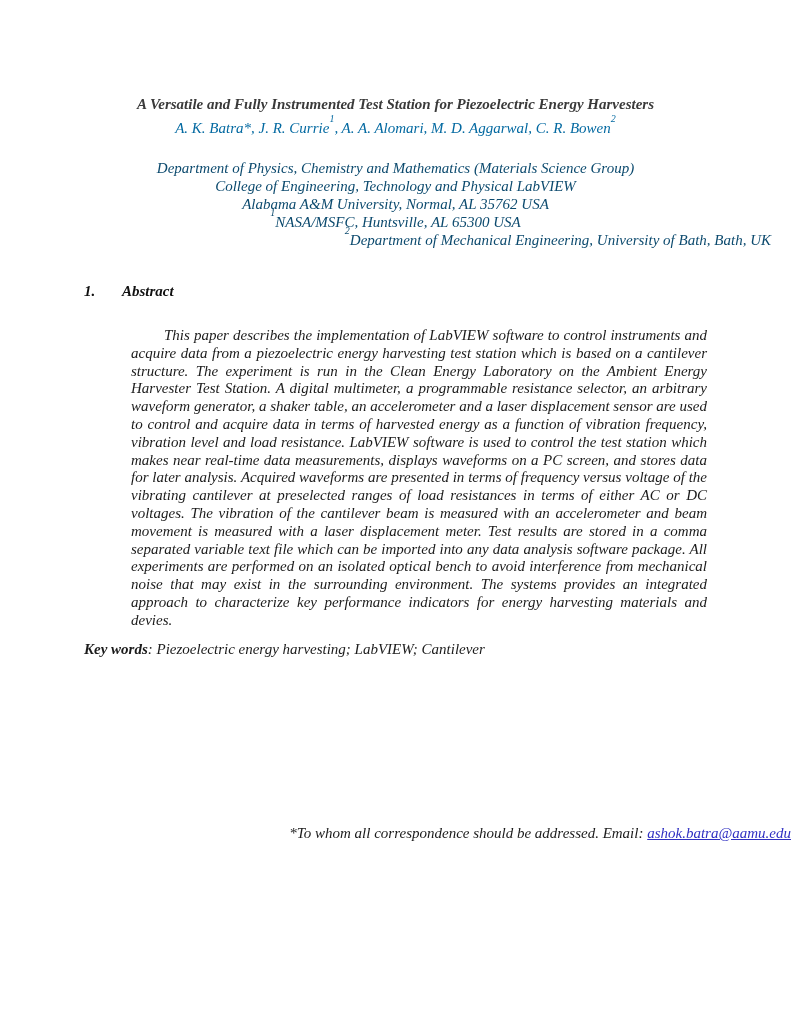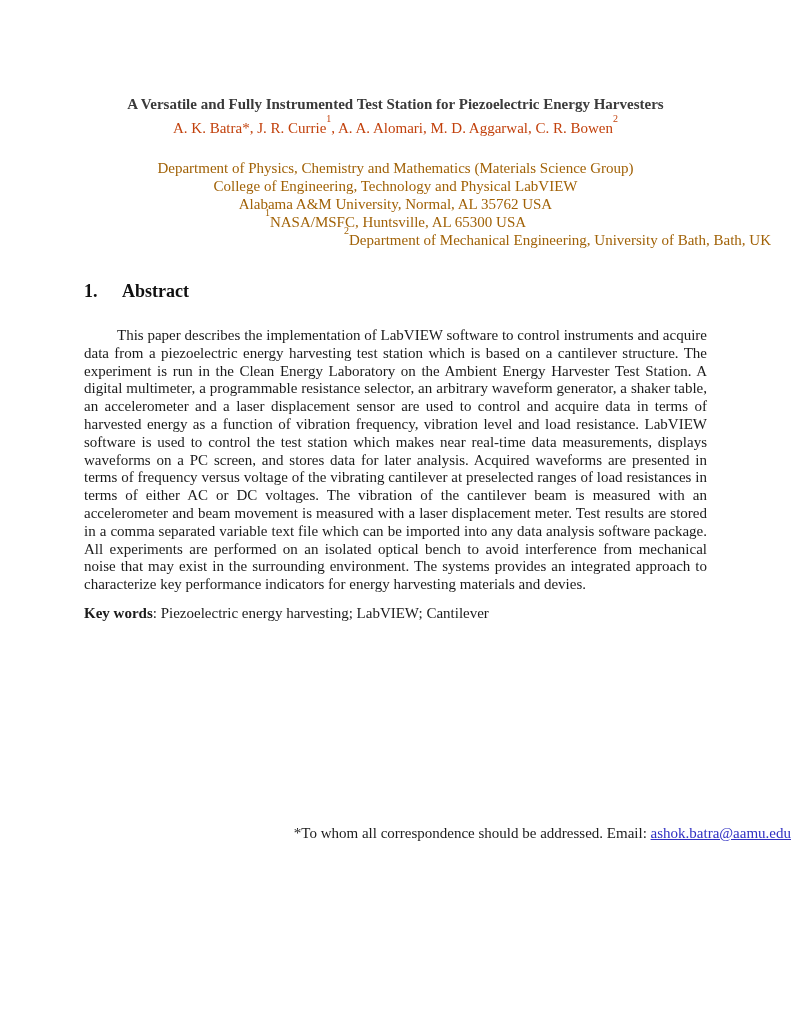--- a/index.html
+++ b/index.html
@@ -8,66 +8,68 @@
     width: 791px; height: 1024px;
     font-family: "Liberation Serif", "DejaVu Serif", serif;
   }
   .page {
     position: relative;
     width: 791px; height: 1024px;
     background: #ffffff;
     color: #161616;
     font-size: 15px;
     overflow: hidden;
+    font-style: italic;
   }
   .content { padding: 0 84px; }
 
   .title {
     margin-top: 95px;
     text-align: center;
     font-weight: 700;
     font-size: 15px;
     line-height: 18px;
     color: #3a3a3a;
   }
   .authors {
     margin-top: 6px;
     text-align: center;
     line-height: 18px;
-    color: #c2410c;
+    color: #0369a1;
   }
   sup.affmark {
     font-size: 10px;
     position: relative;
     top: -5px;
     line-height: 0;
   }
   .affiliations {
     margin-top: 22px;
     text-align: center;
     line-height: 18px;
-    color: #a16207;
+    color: #0c4a6e;
   }
   .aff-line.shift-right { position: relative; left: 64px; text-align: right; }
 
   .section-heading {
     margin-top: 33px;
-    font-size: 18px;
+    font-size: 15px;
     font-weight: 700;
     line-height: 18px;
     color: #101010;
   }
   .sec-num { display: inline-block; min-width: 38px; }
 
   .abstract {
     margin-top: 27px;
     text-align: justify;
     text-indent: 33px;
     line-height: 17.8px;
     color: #1b1b1b;
+    margin-left: 47px;
   }
 
   .keywords {
     margin-top: 10px;
     line-height: 18px;
     color: #1b1b1b;
   }
   .keywords .label { font-weight: 700; }
 
   .footnote {

